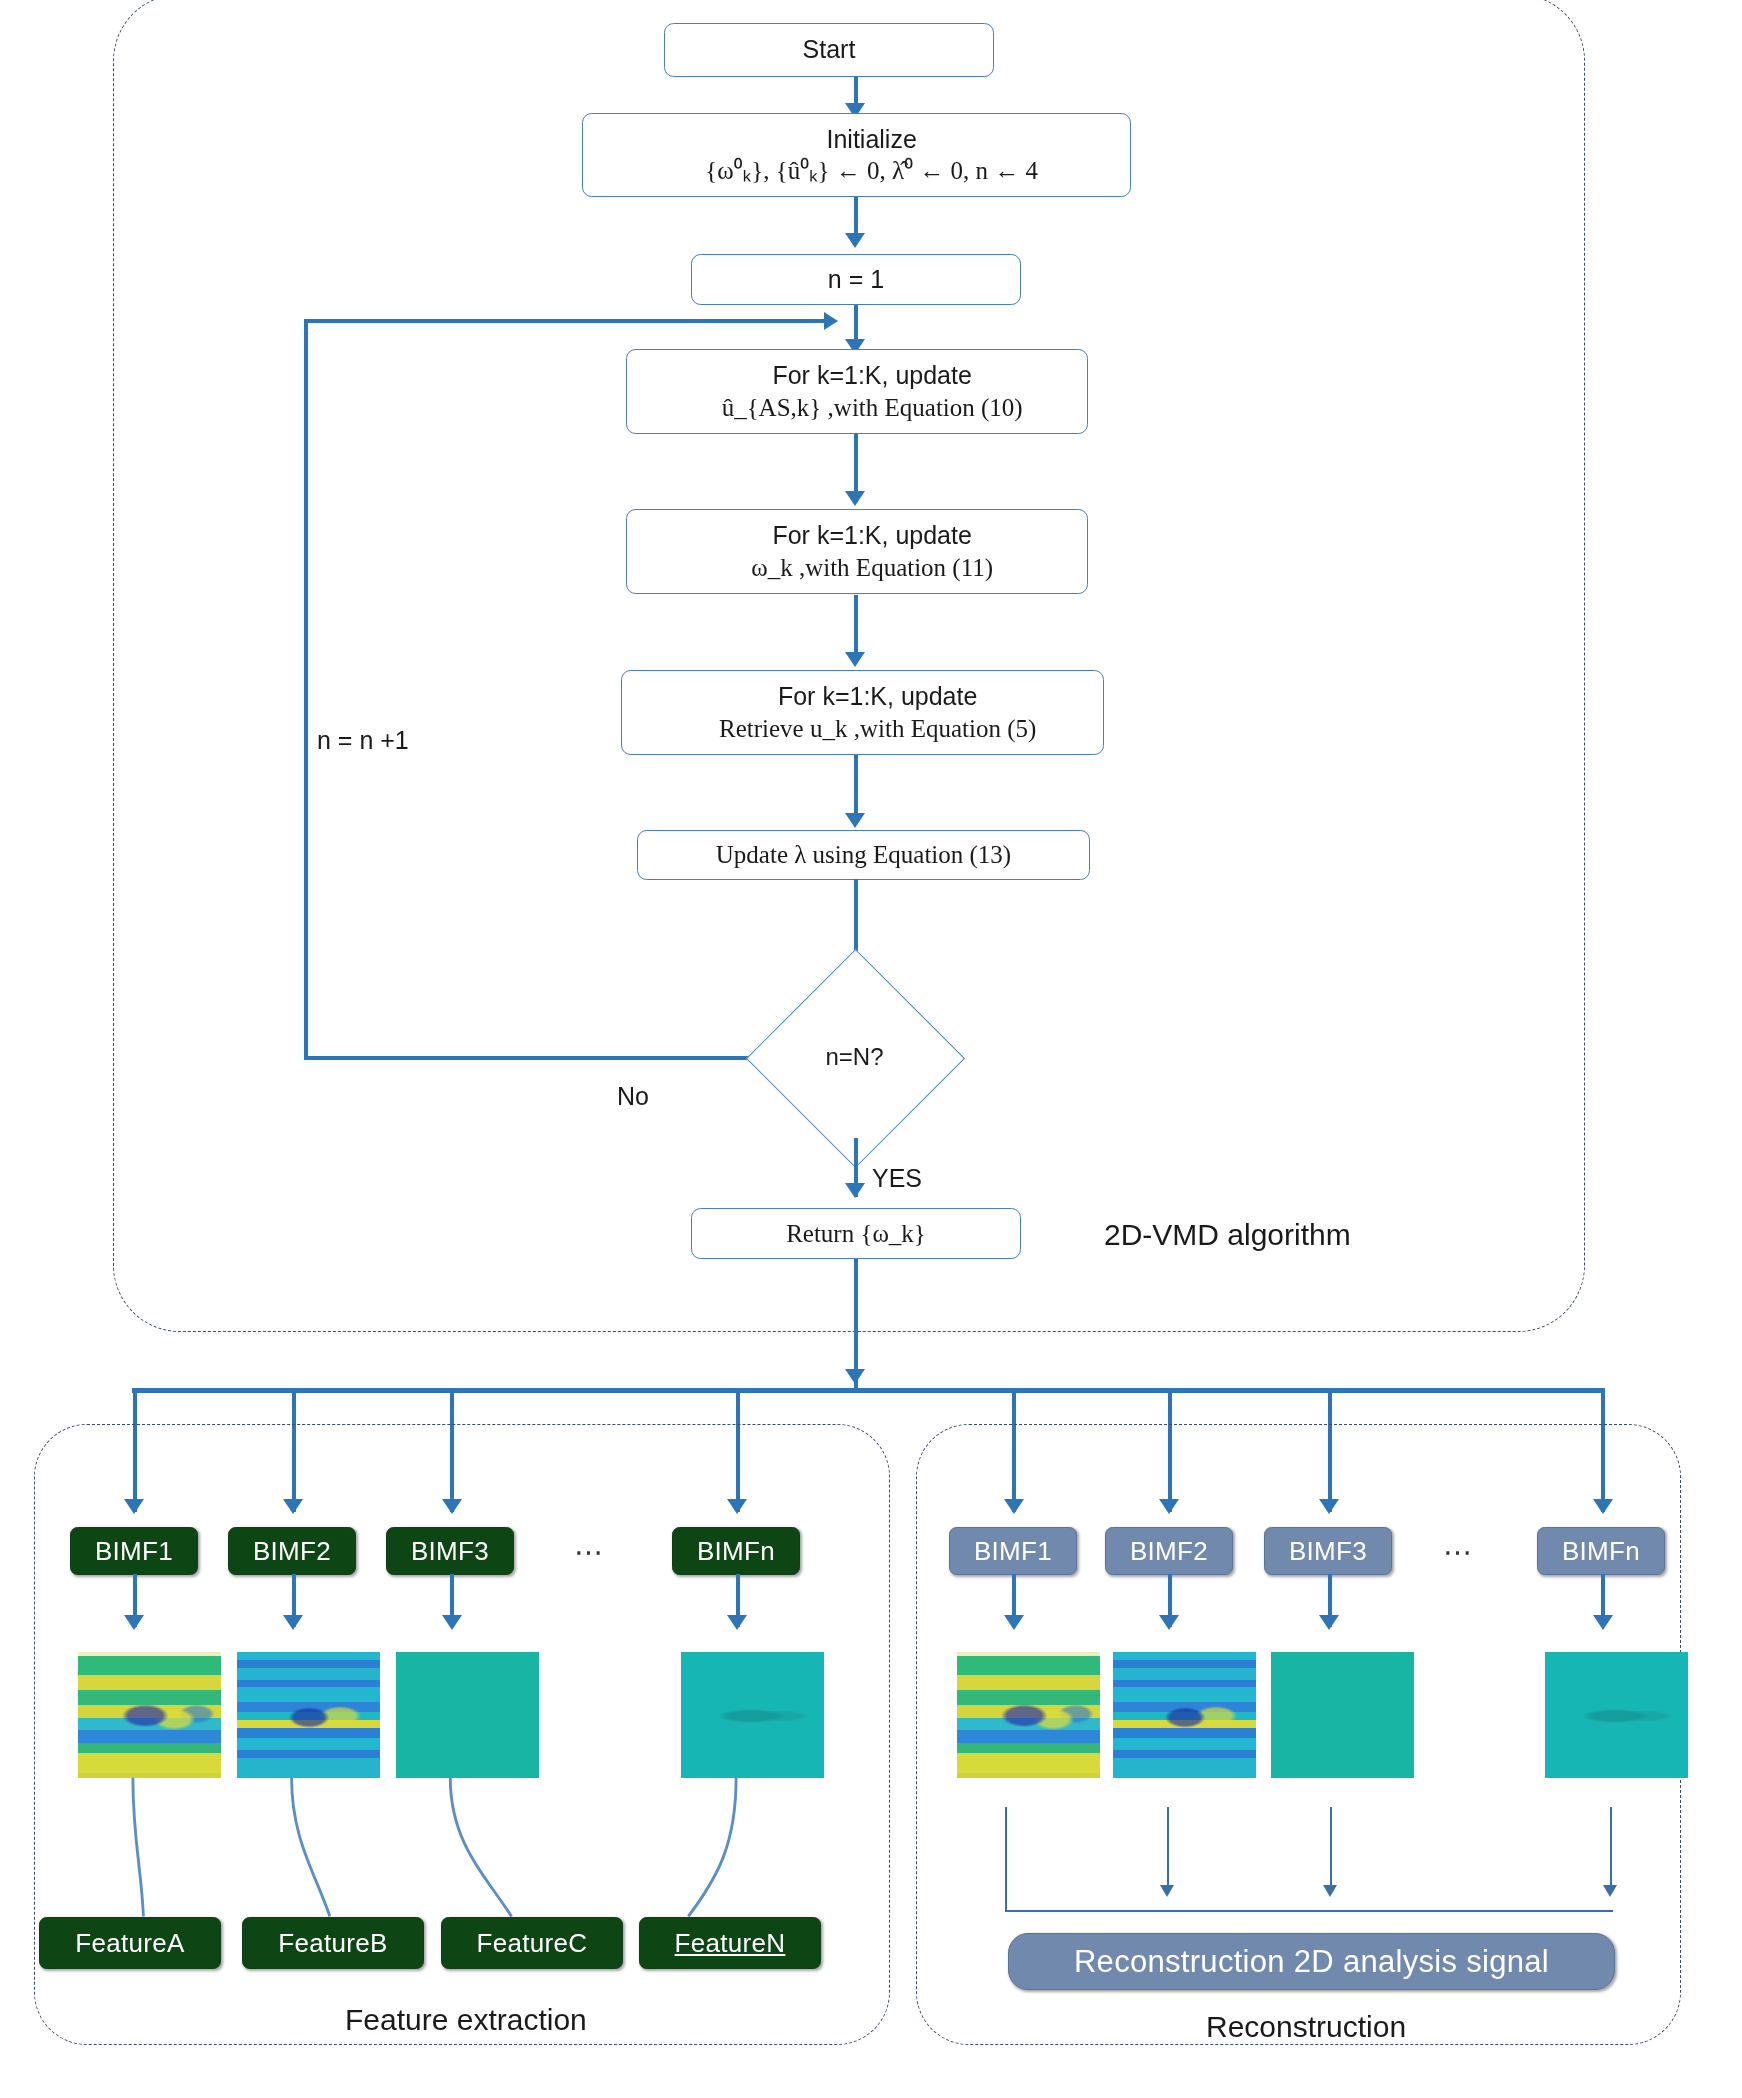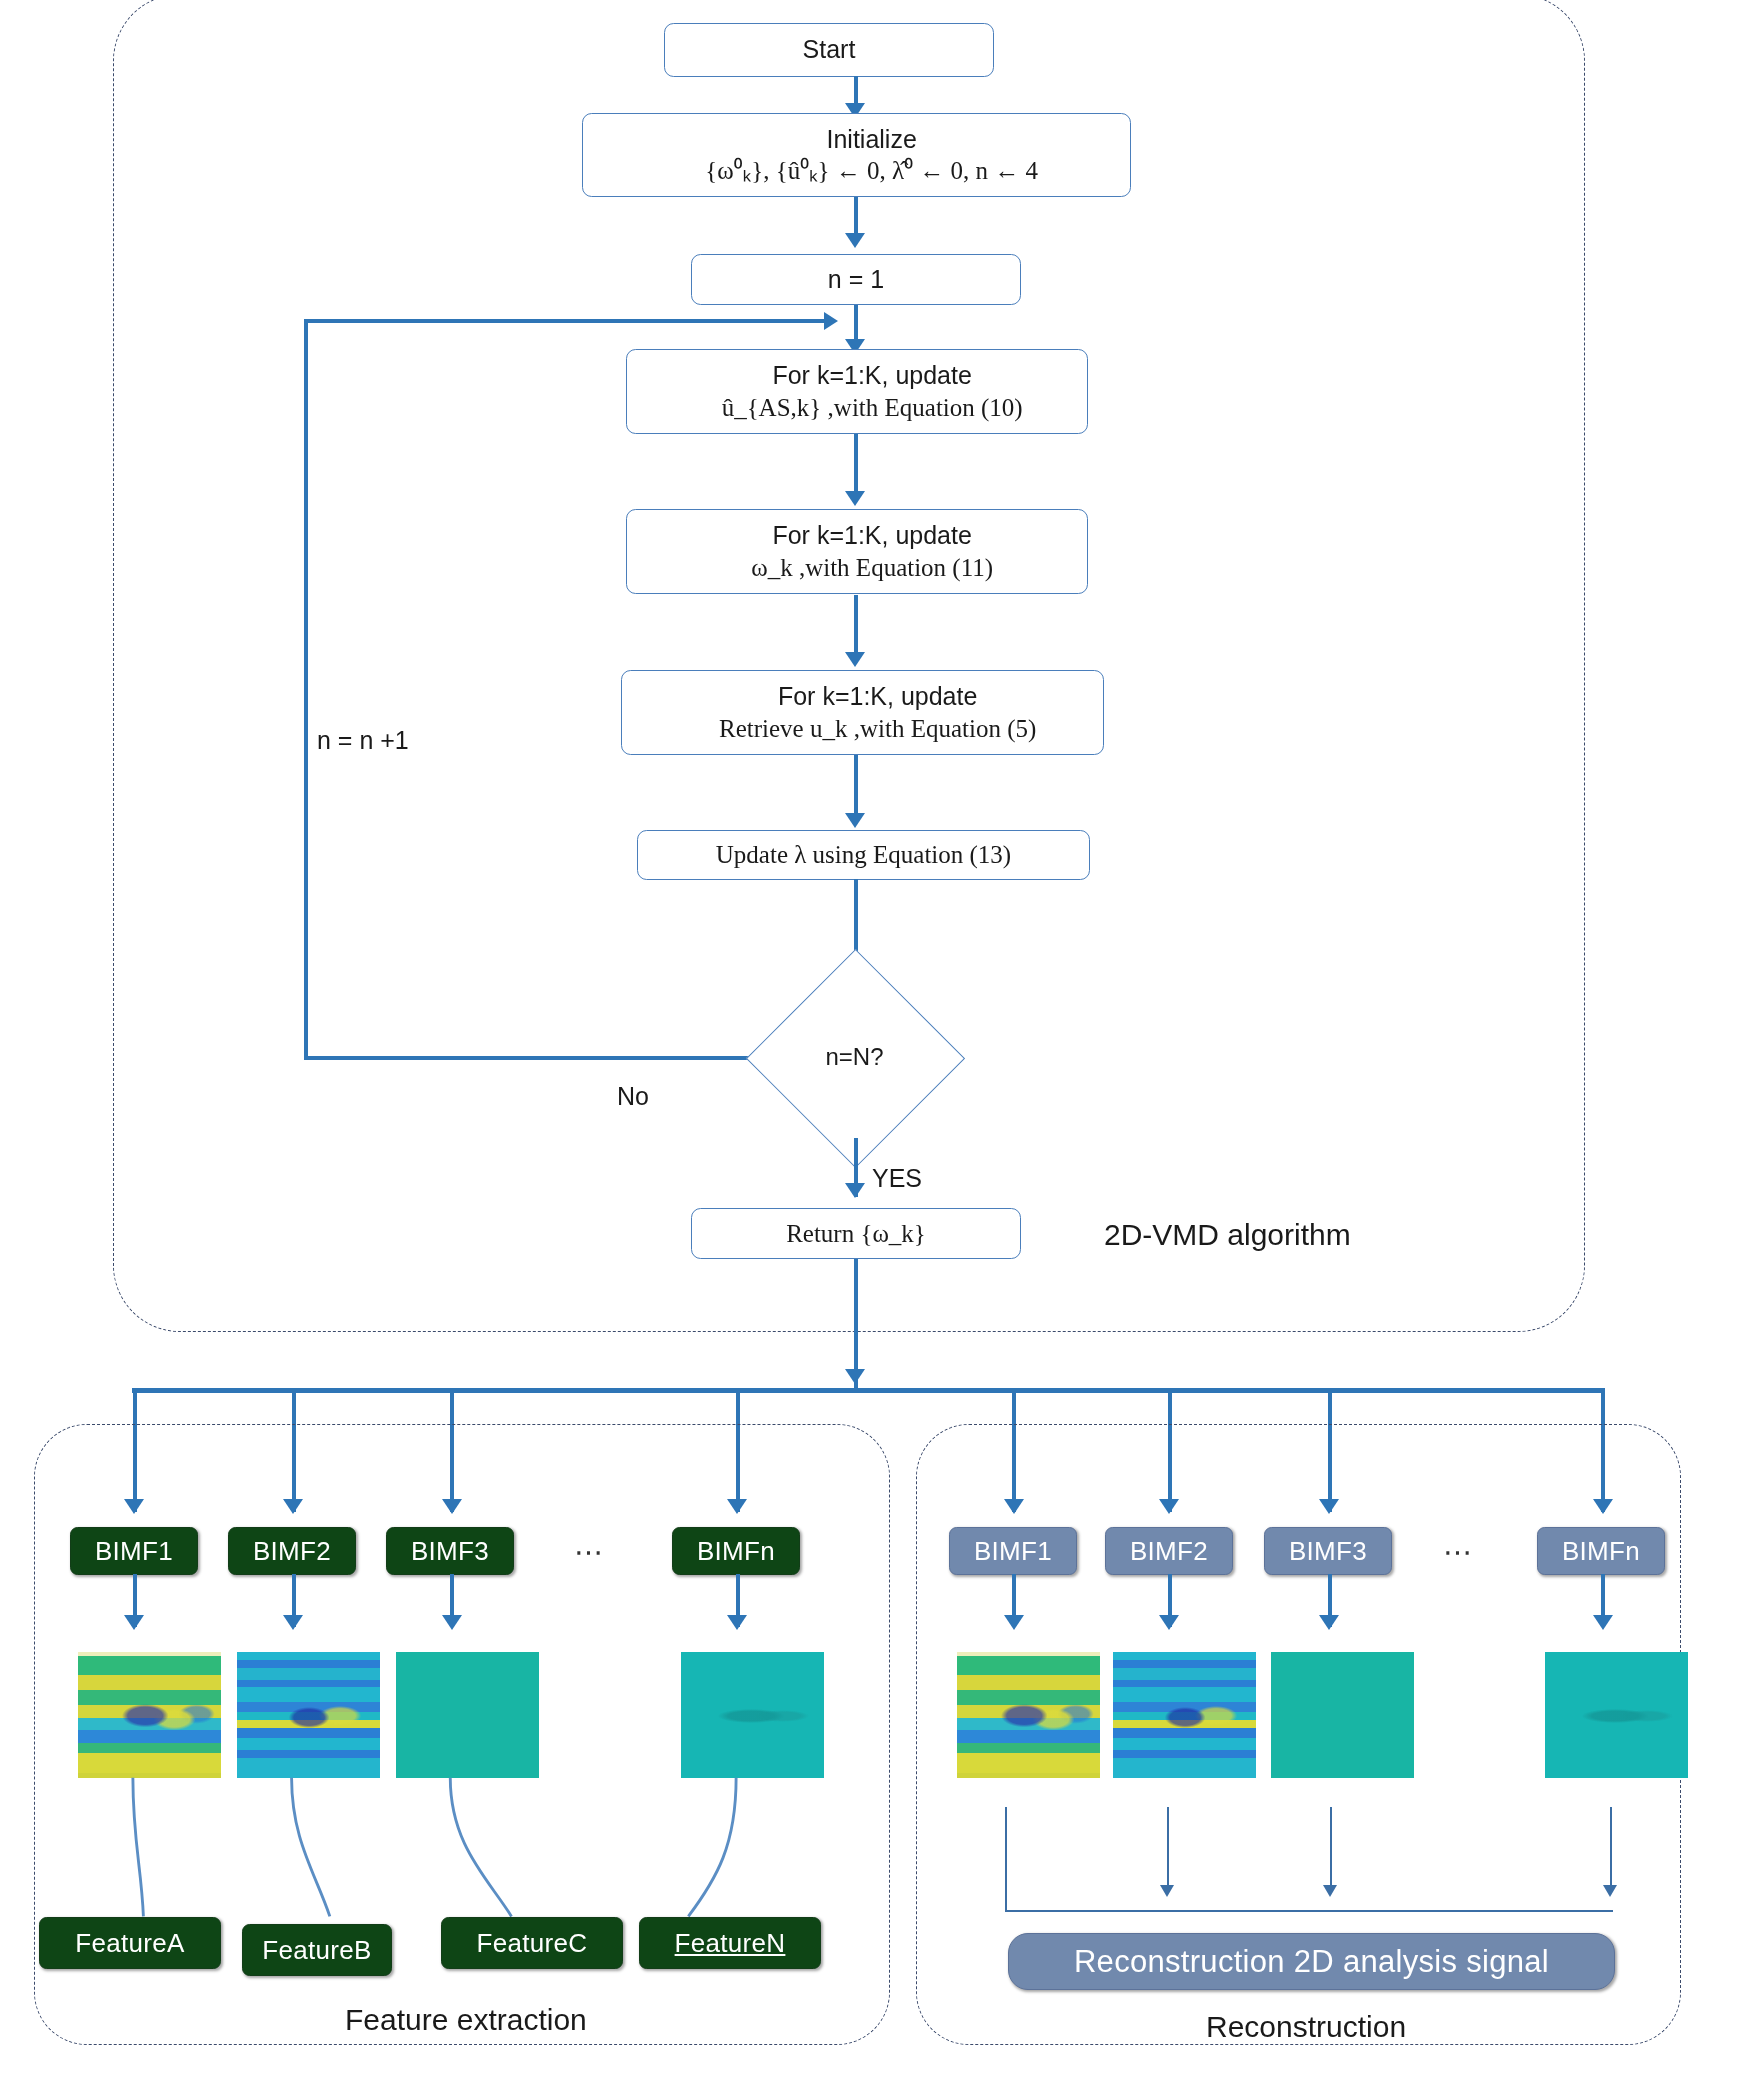--- a/index.html
+++ b/index.html
@@ -295,21 +295,21 @@
   <svg class="curvy" style="left:0px;top:1773px;width:956px;height:153px;" viewBox="0 0 1000 160">
     <path d="M139 5 C 139 70, 148 100, 150 150" stroke="#5b8ec4" stroke-width="3" fill="none"></path>
     <path d="M305 5 C 305 70, 330 105, 345 150" stroke="#5b8ec4" stroke-width="3" fill="none"></path>
     <path d="M471 5 C 471 75, 510 110, 535 150" stroke="#5b8ec4" stroke-width="3" fill="none"></path>
     <path d="M770 5 C 770 75, 750 110, 720 150" stroke="#5b8ec4" stroke-width="3" fill="none"></path>
   </svg>
 
   <div class="chip green" style="left:39px;top:1917px;width:182px;height:52px;">
     <span>FeatureA</span>
   </div>
-  <div class="chip green" style="left:242px;top:1917px;width:150px;height:52px;margin-top:7px;">
+  <div class="chip green" style="left:242px;top:1917px;width:182px;height:52px;">
     <span>FeatureB</span>
   </div>
   <div class="chip green" style="left:441px;top:1917px;width:182px;height:52px;">
     <span>FeatureC</span>
   </div>
   <div class="chip green" style="left:639px;top:1917px;width:182px;height:52px;text-decoration:underline;">
     <span>FeatureN</span>
   </div>
 
   <div class="lbl big" style="left:345px;top:2003px;">Feature extraction</div>

